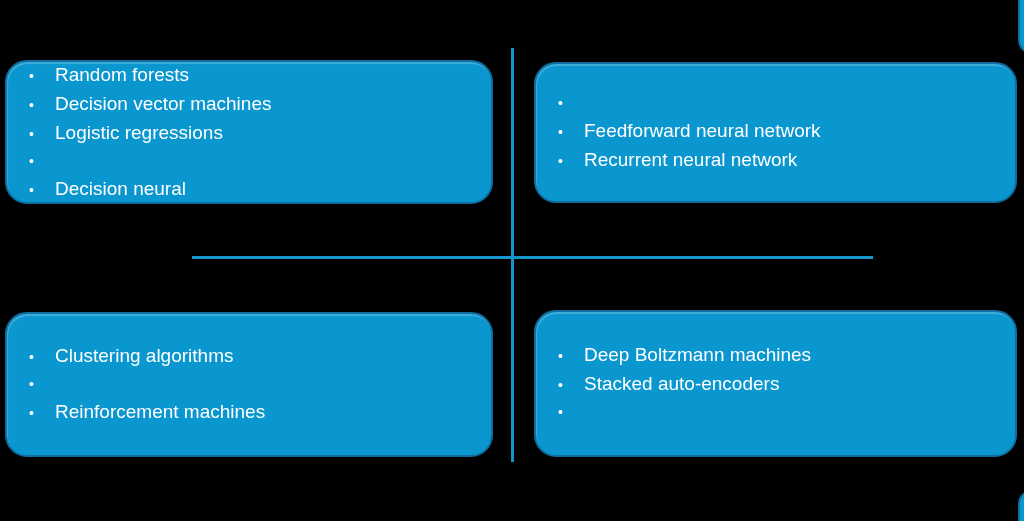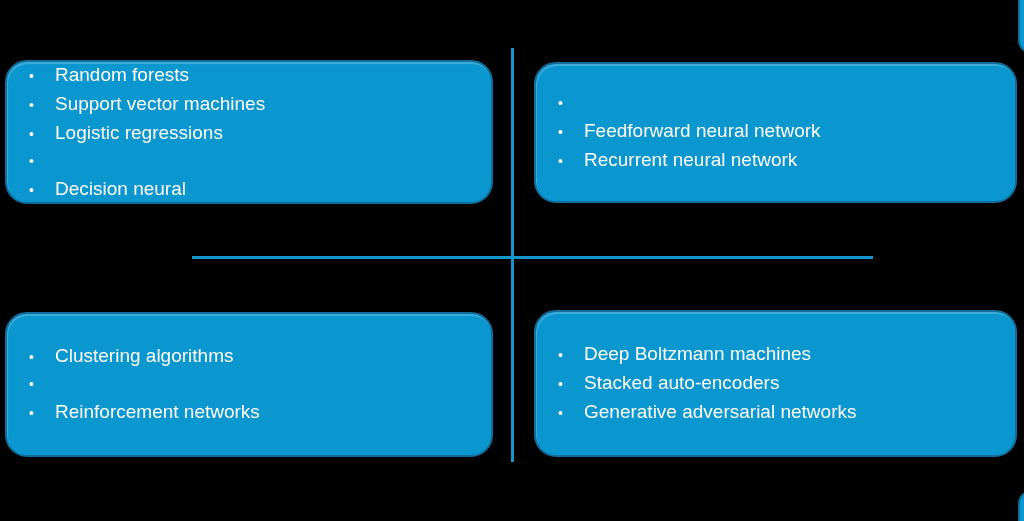--- a/index.html
+++ b/index.html
@@ -80,21 +80,21 @@
   <div class="divider h-divider"></div>
 
   <div class="quad-box box-top-left">
     <ul class="bullet-list">
       <li>
         <span class="bullet">•</span>
         <span class="item-text">Random forests</span>
       </li>
       <li>
         <span class="bullet">•</span>
-        <span class="item-text">Support vector machines</span>
+        <span class="item-text">Decision vector machines</span>
       </li>
       <li>
         <span class="bullet">•</span>
         <span class="item-text">Logistic regressions</span>
       </li>
       <li>
         <span class="bullet">•</span>
       </li>
       <li>
         <span class="bullet">•</span>
@@ -123,38 +123,37 @@
     <ul class="bullet-list">
       <li>
         <span class="bullet">•</span>
         <span class="item-text">Clustering algorithms</span>
       </li>
       <li>
         <span class="bullet">•</span>
       </li>
       <li>
         <span class="bullet">•</span>
-        <span class="item-text">Reinforcement networks</span>
+        <span class="item-text">Reinforcement machines</span>
       </li>
     </ul>
   </div>
 
   <div class="quad-box box-bottom-right">
     <ul class="bullet-list">
       <li>
         <span class="bullet">•</span>
         <span class="item-text">Deep Boltzmann machines</span>
       </li>
       <li>
         <span class="bullet">•</span>
         <span class="item-text">Stacked auto-encoders</span>
       </li>
       <li>
         <span class="bullet">•</span>
-        <span class="item-text">Generative adversarial networks</span>
       </li>
     </ul>
   </div>
 
   <div class="clipped-box clip-top-right"></div>
   <div class="clipped-box clip-bottom-right"></div>
 
 </div>
 
 </body></html>

